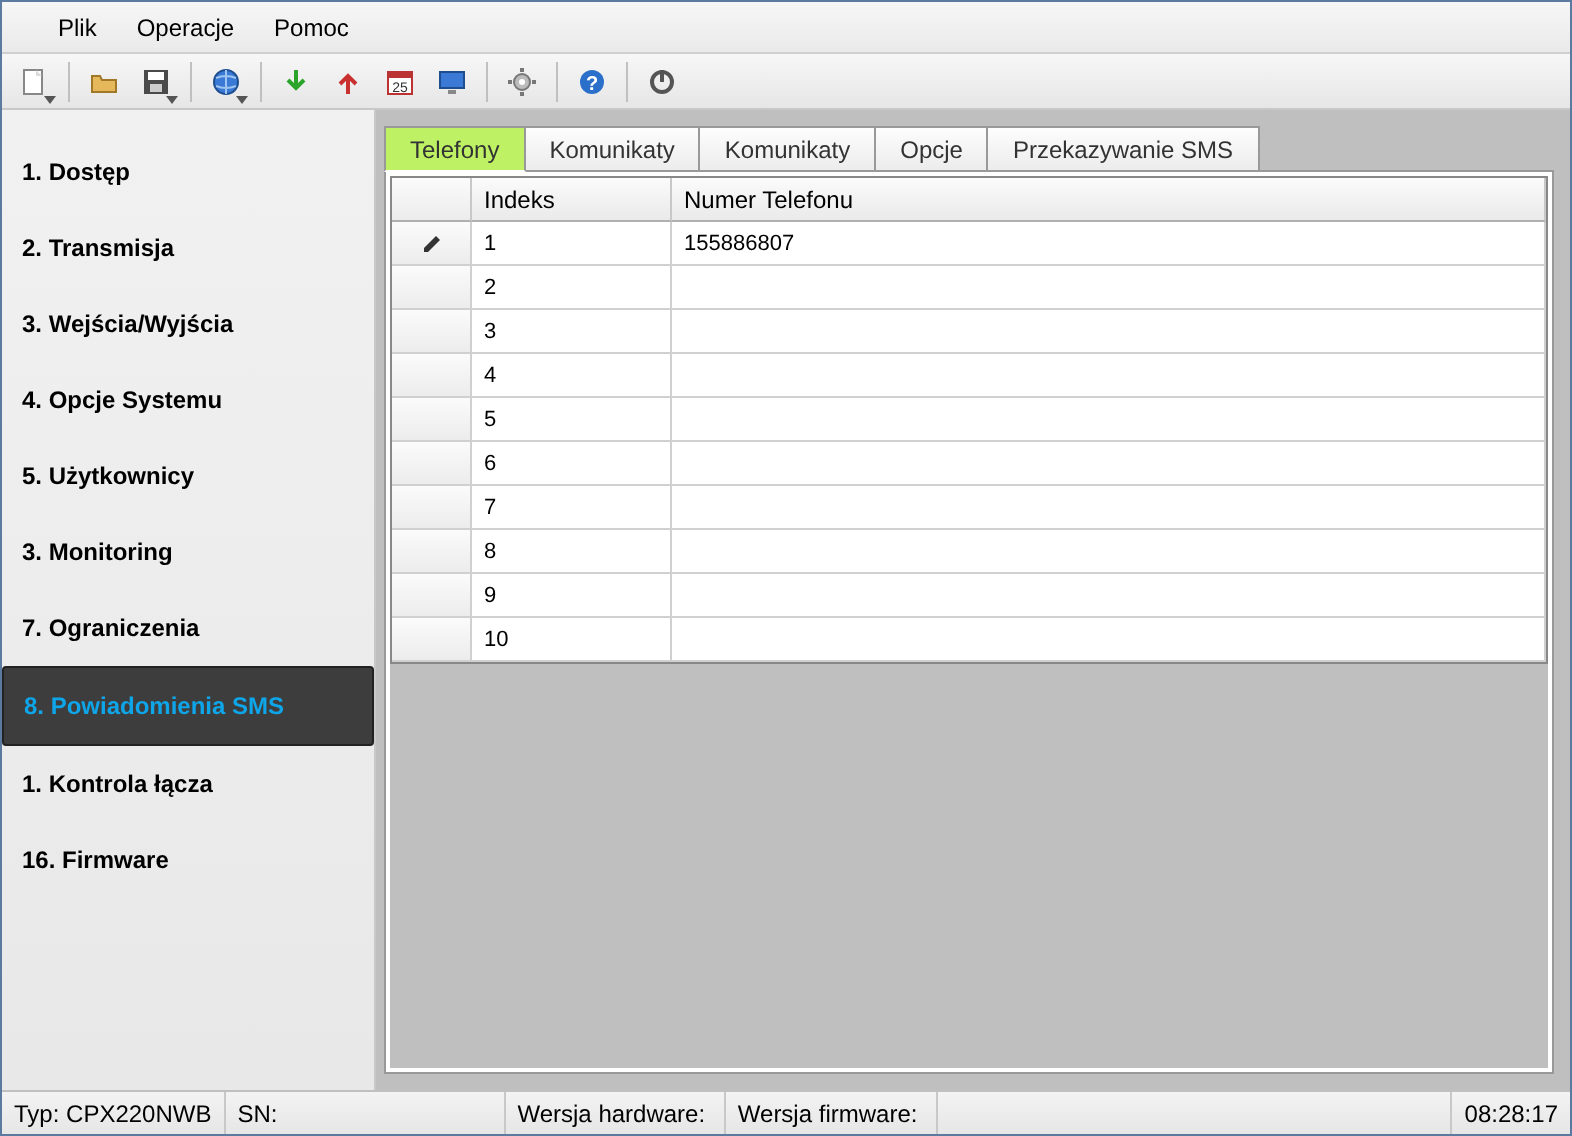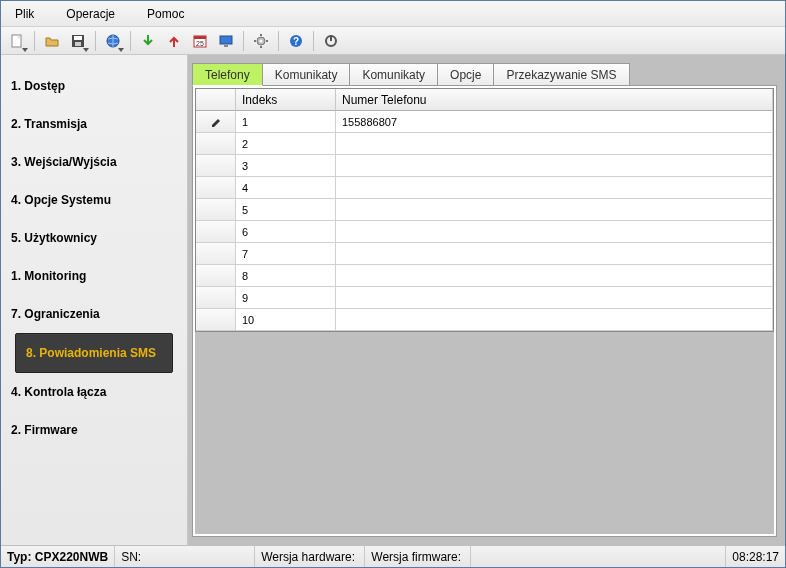--- a/index.html
+++ b/index.html
@@ -6,33 +6,33 @@
 html, body { width: 786px; height: 568px; overflow: hidden; background: #fff; }
 
 .window { width: 786px; height: 568px; border: 1px solid #5a7aa0; display: flex; flex-direction: column; }
 
 .titlebar { height: 30px; display: flex; align-items: center; padding-left: 6px; background: #fff; }
 .titlebar .app-icon { width: 16px; height: 16px; margin-right: 6px; }
 .titlebar .title { font-size: 12px; flex: 1; color: #000; }
 .titlebar .win-btn { width: 46px; height: 30px; display: flex; align-items: center; justify-content: center; }
 .titlebar .win-btn svg { stroke: #222; }
 
-.menubar { height: 26px; background: linear-gradient(#f6f6f6,#eaeaea); border-bottom: 1px solid #d0d0d0; display: flex; align-items: center; padding-left: 6px; gap: 16px; font-size: 12px; }
+.menubar { height: 26px; background: linear-gradient(#f6f6f6,#eaeaea); border-bottom: 1px solid #d0d0d0; display: flex; align-items: center; padding-left: 20px; gap: 4px; font-size: 12px; }
 .menubar span { padding: 2px 8px; }
 
 .toolbar { height: 28px; background: linear-gradient(#f7f7f7,#e6e6e6); border-bottom: 1px solid #c8c8c8; display: flex; align-items: center; padding-left: 4px; gap: 2px; }
 .toolbar .tb-btn { width: 24px; height: 24px; display: flex; align-items: center; justify-content: center; border-radius: 2px; position: relative; }
 .toolbar .sep { width: 1px; height: 20px; background: #c0c0c0; margin: 0 3px; }
 .toolbar .caret { position: absolute; right: 1px; bottom: 1px; width: 0; height: 0; border-left: 3px solid transparent; border-right: 3px solid transparent; border-top: 4px solid #555; }
 
 .body { flex: 1; display: flex; min-height: 0; justify-content: flex-end; }
 
 .sidebar { width: 187px; background: linear-gradient(#f1f1f1,#e8e8e8); border-right: 1px solid #c8c8c8; padding-top: 12px; }
 .side-item { padding: 12px 10px; font-size: 12px; font-weight: bold; color: #000; cursor: pointer; }
-.side-item.active { background: #3d3d3d; color: #eab308; border: 1px solid #222; margin: 0 14px; border-radius: 2px; }
+.side-item.active { background: #3d3d3d; color: #0ea5e9; border: 1px solid #222; margin: 0 0; border-radius: 2px; }
 
 .content { flex: 1; background: #bfbfbf; display: flex; flex-direction: column; padding: 6px 8px 8px 4px; min-height: 0; }
 
 .tabstrip { display: flex; height: 24px; align-items: flex-end; }
 .tab { background: linear-gradient(#fdfdfd,#ececec); border: 1px solid #999; border-bottom: none; padding: 4px 12px 3px 12px; font-size: 12px; color: #333; margin-right: -1px; position: relative; }
 .tab.active { background: #bef264; z-index: 2; border-bottom: 1px solid #fff; top: 1px; font-weight: normal; }
 .panel { flex: 1; background: #fff; border: 1px solid #999; padding: 2px; min-height: 0; display: flex; flex-direction: column; }
 
 .grid { border: 1px solid #888; }
 .grid-row { display: flex; height: 22px; }
@@ -41,21 +41,21 @@
 .grid-body .grid-row { background: #fff; }
 .grid-body .cell { border-right: 1px solid #d0d0d0; border-bottom: 1px solid #d0d0d0; font-size: 11px; display: flex; align-items: center; padding-left: 6px; }
 .col-marker { width: 40px; justify-content: center !important; padding-left: 0 !important; background: linear-gradient(#fbfbfb,#ececec); }
 .col-index { width: 100px; }
 .col-number { flex: 1; }
 
 .panel-spacer { flex: 1; background: #bfbfbf; margin-top: 0; }
 
 .statusbar { height: 22px; background: linear-gradient(#f3f3f3,#e6e6e6); border-top: 1px solid #c0c0c0; display: flex; align-items: center; font-size: 12px; }
 .statusbar .sb-cell { padding: 0 6px; border-right: 1px solid #c8c8c8; height: 100%; display: flex; align-items: center; }
-.statusbar .sb-label { font-weight: bold; }
+.statusbar .sb-label { font-weight: normal; }
 .statusbar .sb-flex { flex: 1; }
 .statusbar .sb-clock { border-right: none; }
 </style>
 </head>
 <body>
 
 <div class="window">
 
   <div class="menubar">
     <span>Plik</span>
@@ -146,25 +146,25 @@
       </div>
   </div>
 
   <div class="body">
     <div class="sidebar" id="sidebar">
         <div class="side-item">1. Dostęp</div>
         <div class="side-item">2. Transmisja</div>
         <div class="side-item">3. Wejścia/Wyjścia</div>
         <div class="side-item">4. Opcje Systemu</div>
         <div class="side-item">5. Użytkownicy</div>
-        <div class="side-item">1. Monitoring</div>
+        <div class="side-item">3. Monitoring</div>
         <div class="side-item">7. Ograniczenia</div>
         <div class="side-item active">8. Powiadomienia SMS</div>
-        <div class="side-item">4. Kontrola łącza</div>
-        <div class="side-item">2. Firmware</div>
+        <div class="side-item">1. Kontrola łącza</div>
+        <div class="side-item">16. Firmware</div>
       </div>
 
     <div class="content">
       <div class="tabstrip" id="tabstrip">
           <div class="tab active">Telefony</div>
           <div class="tab">Komunikaty</div>
           <div class="tab">Komunikaty</div>
           <div class="tab">Opcje</div>
           <div class="tab">Przekazywanie SMS</div>
         </div>

